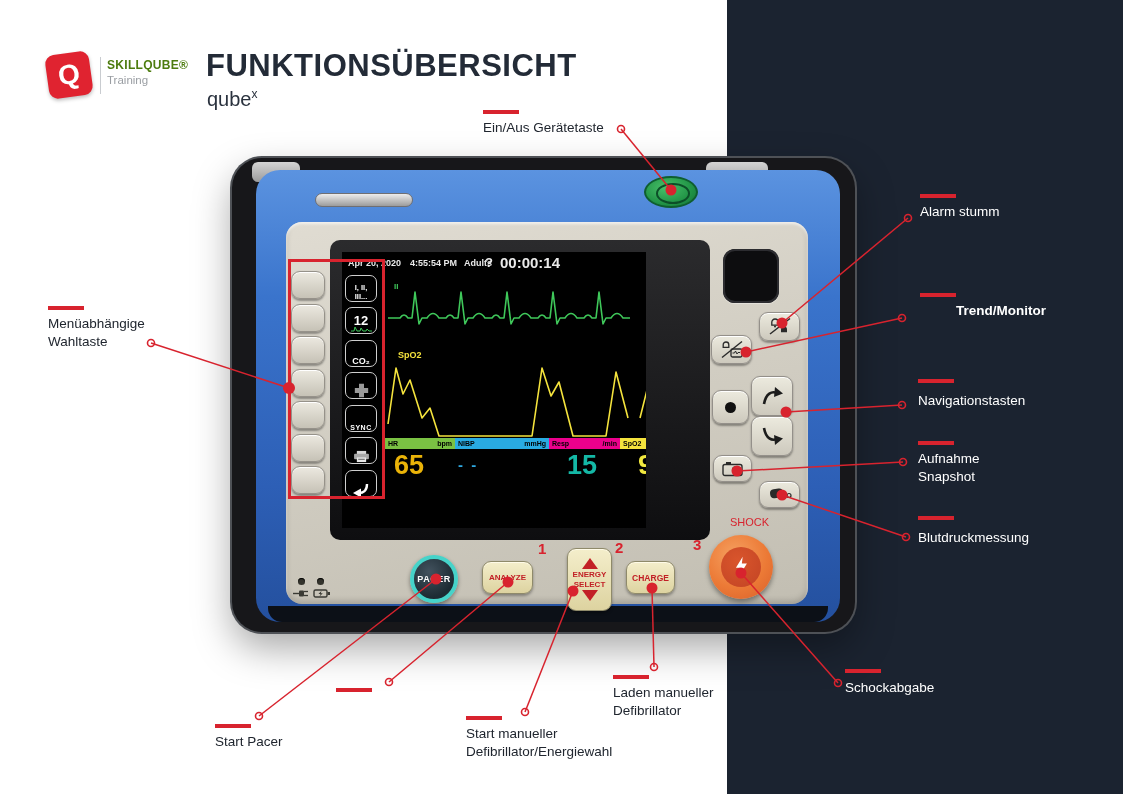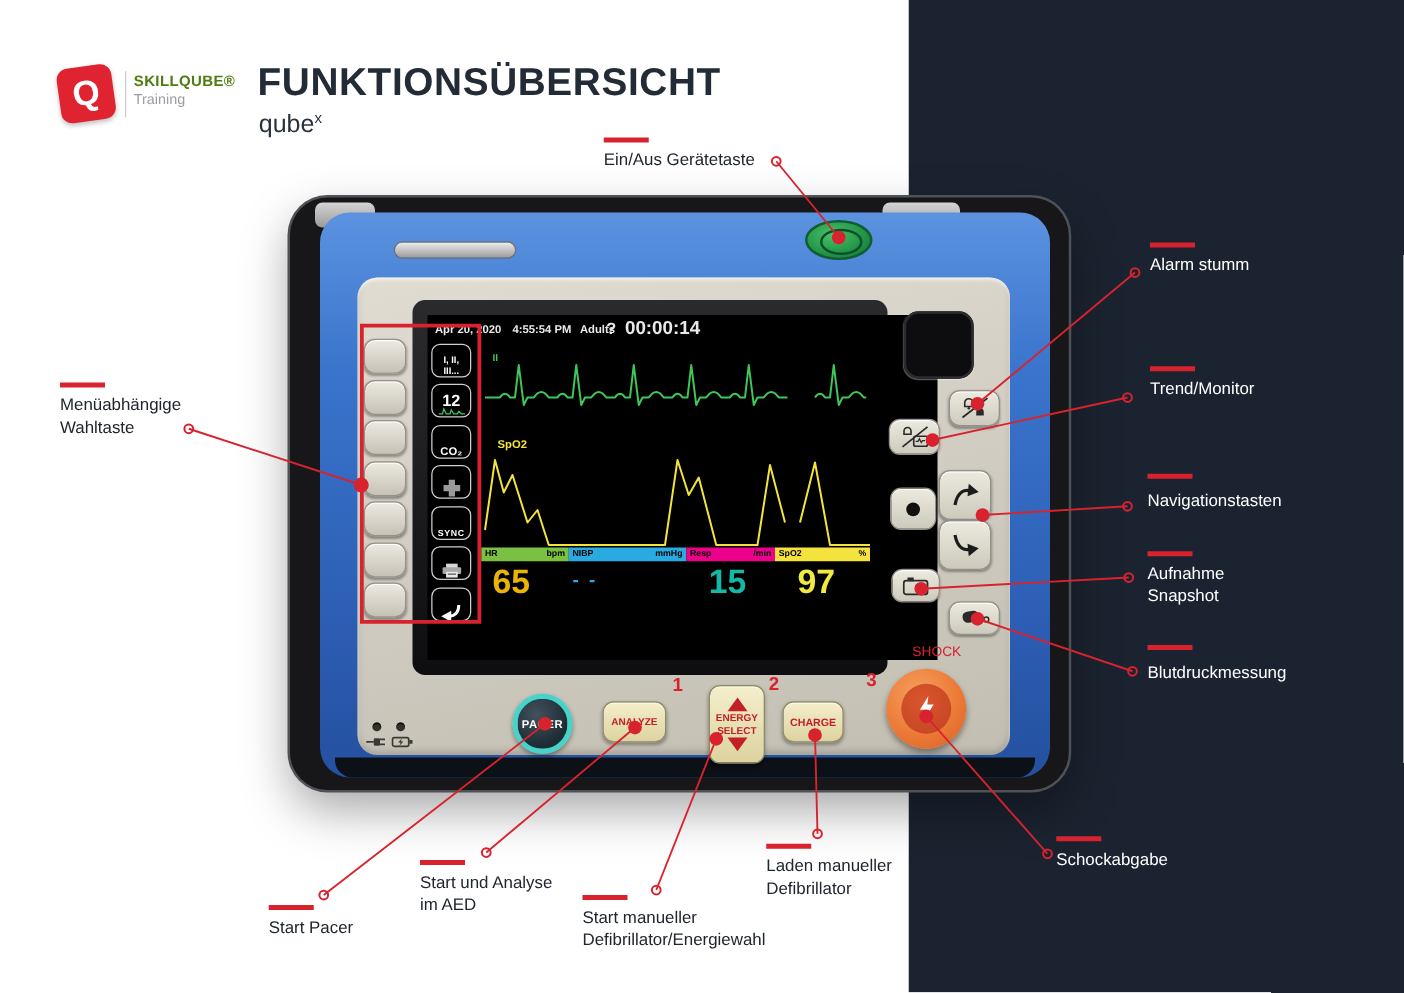--- a/index.html
+++ b/index.html
@@ -27,21 +27,21 @@
           background:linear-gradient(180deg,#ececec,#9c9c9c);border:1px solid #6f6f73;box-sizing:border-box;}
   .power{position:absolute;left:644px;top:176px;width:54px;height:32px;border-radius:50%;
          background:radial-gradient(ellipse at 40% 35%,#49c06a,#219446 60%,#15703a);border:2px solid #0f5e2f;box-sizing:border-box;}
   .power-ring{position:absolute;left:656px;top:183px;width:30px;height:17px;border-radius:50%;border:2px solid #0c4f28;}
   .panel{position:absolute;left:286px;top:222px;width:522px;height:382px;border-radius:16px;
          background:linear-gradient(168deg,#e0dcd2 0%,#d2cec3 45%,#c2beb2 100%);
          box-shadow:inset 0 2px 3px rgba(255,255,255,.7), inset 0 -3px 6px rgba(0,0,0,.18);}
   .underband{position:absolute;left:268px;top:606px;width:560px;height:16px;background:#0c1017;border-radius:0 0 14px 14px;}
   .bezel{position:absolute;left:330px;top:240px;width:380px;height:300px;border-radius:10px;
          background:linear-gradient(180deg,#2b2b2d,#0e0e10);}
-  .screen{position:absolute;left:342px;top:252px;width:408px;height:276px;background:#000;overflow:hidden;}
+  .screen{position:absolute;left:342px;top:252px;width:304px;height:276px;background:#000;overflow:hidden;}
   .scr-txt{position:absolute;color:#e9e9e9;font-size:9px;font-weight:bold;white-space:nowrap;}
   .softbox{position:absolute;left:3px;width:32px;height:27px;border:1.5px solid #cfcfcf;border-radius:7px;
            box-sizing:border-box;display:flex;flex-direction:column;align-items:center;justify-content:flex-end;
            color:#fff;font-weight:bold;}
   .vbar{position:absolute;top:186px;height:11px;display:flex;justify-content:space-between;align-items:center;
         color:#000;font-size:7px;font-weight:bold;padding:0 3px;box-sizing:border-box;}
   .vval{position:absolute;top:198px;font-weight:bold;font-size:27px;}
   
   .skey{position:absolute;left:291px;width:34px;height:28px;border-radius:9px;
         background:linear-gradient(180deg,#ece9e0,#c6c2b6);border:1px solid #96928a;box-sizing:border-box;
@@ -321,21 +321,21 @@
   <div class="abar" style="left:48px;top:306px;"></div>
   <div class="note" style="left:48px;top:315px;">
     <div>Menüabhängige</div>
     <div>Wahltaste</div>
   </div>
 
   <div class="abar" style="left:920px;top:194px;"></div>
   <div class="note dark" style="left:920px;top:203px;">Alarm stumm</div>
 
   <div class="abar" style="left:920px;top:293px;"></div>
-  <div class="note dark" style="left:920px;top:302px;">Trend/Monitor</div>
+  <div class="note dark" style="left:956px;top:302px;font-weight:bold;">Trend/Monitor</div>
 
   <div class="abar" style="left:918px;top:379px;"></div>
   <div class="note dark" style="left:918px;top:392px;">Navigationstasten</div>
 
   <div class="abar" style="left:918px;top:441px;"></div>
   <div class="note dark" style="left:918px;top:450px;">
     <div>Aufnahme</div>
     <div>Snapshot</div>
   </div>
 
@@ -351,21 +351,17 @@
     <div>Defibrillator</div>
   </div>
 
   <div class="abar" style="left:466px;top:716px;"></div>
   <div class="note" style="left:466px;top:725px;">
     <div>Start manueller</div>
     <div>Defibrillator/Energiewahl</div>
   </div>
 
   <div class="abar" style="left:336px;top:688px;"></div>
-  <div class="note" style="left:336px;top:697px;">
-    <div>Start und Analyse</div>
-    <div>im AED</div>
-  </div>
 
   <div class="abar" style="left:215px;top:724px;"></div>
   <div class="note" style="left:215px;top:733px;">Start Pacer</div>
 
 </div>
 
 </body></html>

